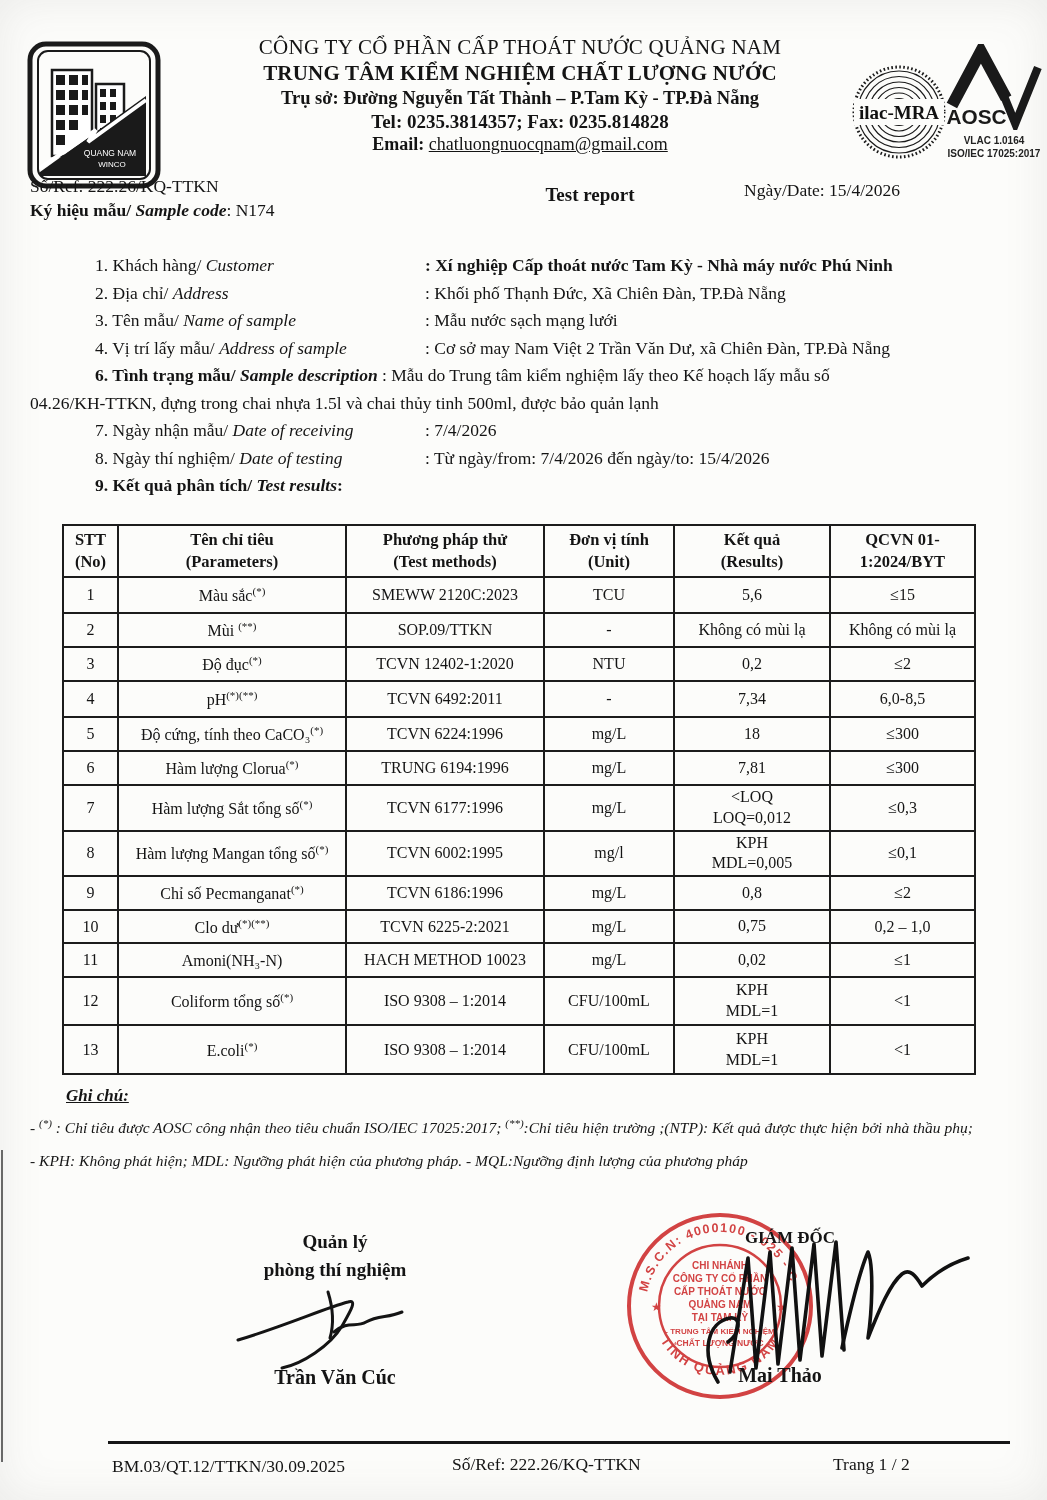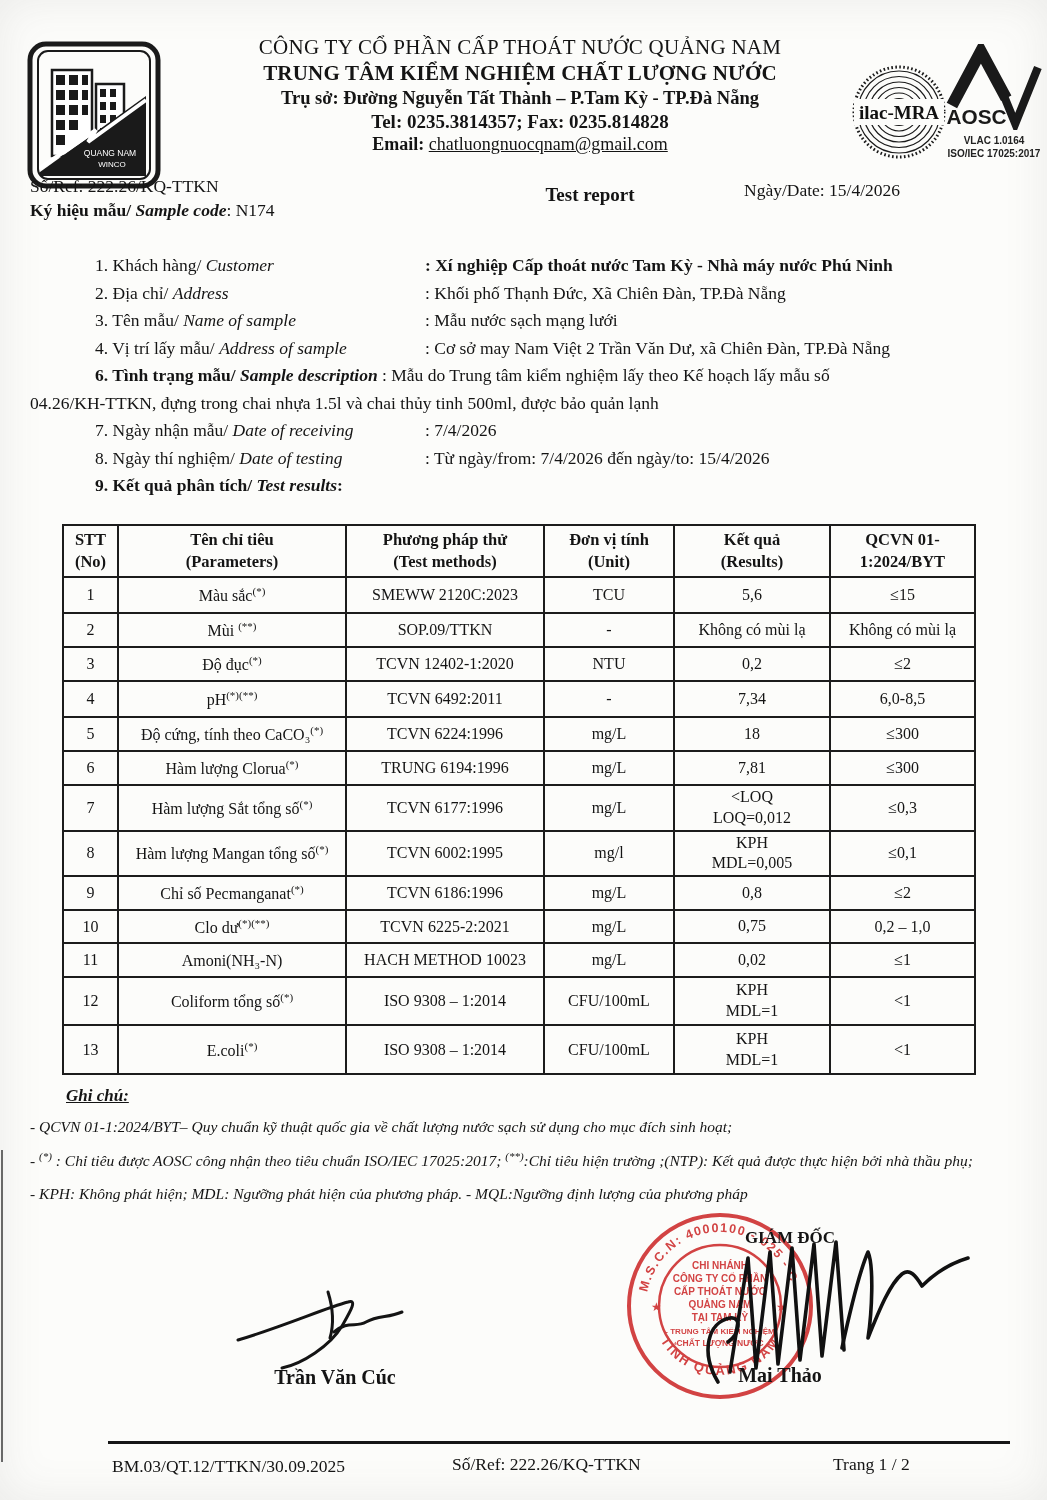--- a/index.html
+++ b/index.html
@@ -339,27 +339,30 @@
       <td>CFU/100mL</td>
       <td class="pre">KPH
 MDL=1</td>
       <td>&lt;1</td>
     </tr>
   </tbody>
     </table>
 
   <div class="abs notes">
     <div class="notes-title">Ghi chú:</div>
-    <div class="note-line">- QCVN 01-1:2024/BYT– Quy chuẩn kỹ thuật quốc gia về chất lượng nước sạch sử dụng cho mục đích sinh hoạt;</div>
     <div class="note-line">
       <span>- </span><sup>(*)</sup><span> : Chỉ tiêu được AOSC công nhận theo tiêu chuẩn ISO/IEC 17025:2017; </span><sup>(**)</sup><span>:Chỉ tiêu hiện trường ;(NTP): Kết quả được thực hiện bởi nhà thầu phụ;</span>
     </div>
     <div class="note-line">- KPH: Không phát hiện; MDL: Ngưỡng phát hiện của phương pháp. - MQL:Ngưỡng định lượng của phương pháp</div>
   </div>
 
+  <div class="abs sig-left-role">
+    <div>Quản lý</div>
+    <div>phòng thí nghiệm</div>
+  </div>
   <div class="abs sig-left-ink">
     <svg width="230" height="95" viewBox="0 0 230 95">
       <g fill="none" stroke="#141414" stroke-width="3" stroke-linecap="round">
         <path d="M8,62 C55,48 95,30 118,24 C128,21 120,34 112,48 C100,68 72,86 52,90"></path>
         <path d="M98,14 C103,30 104,46 100,60"></path>
         <path d="M104,54 C118,42 126,50 136,44 C148,37 158,40 172,34"></path>
       </g>
     </svg>
   </div>
   <div class="abs sig-left-name">Trần Văn Cúc</div>

